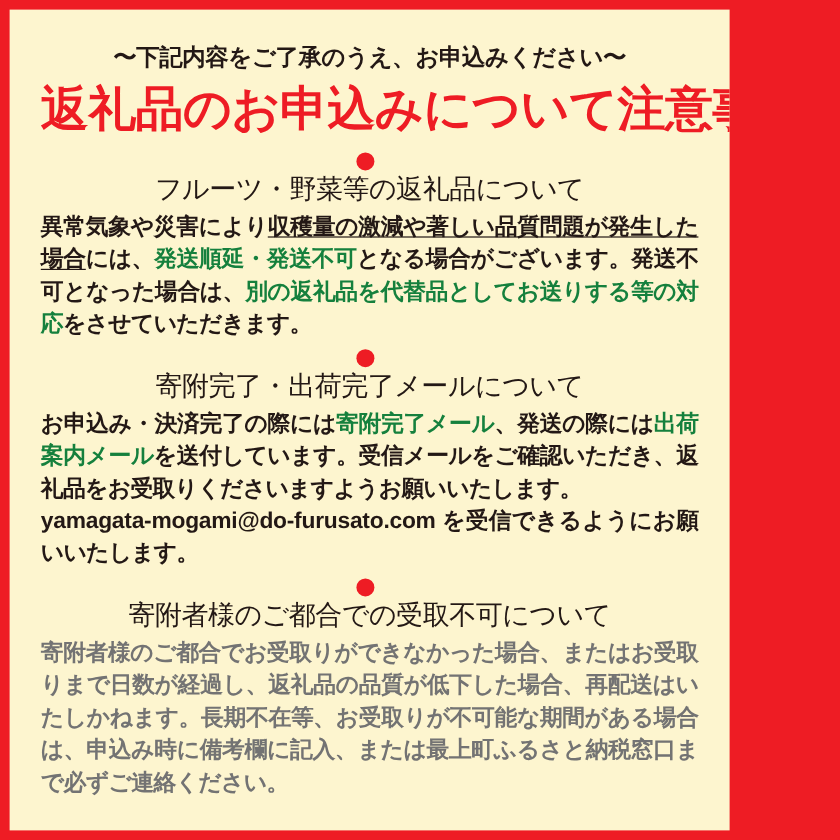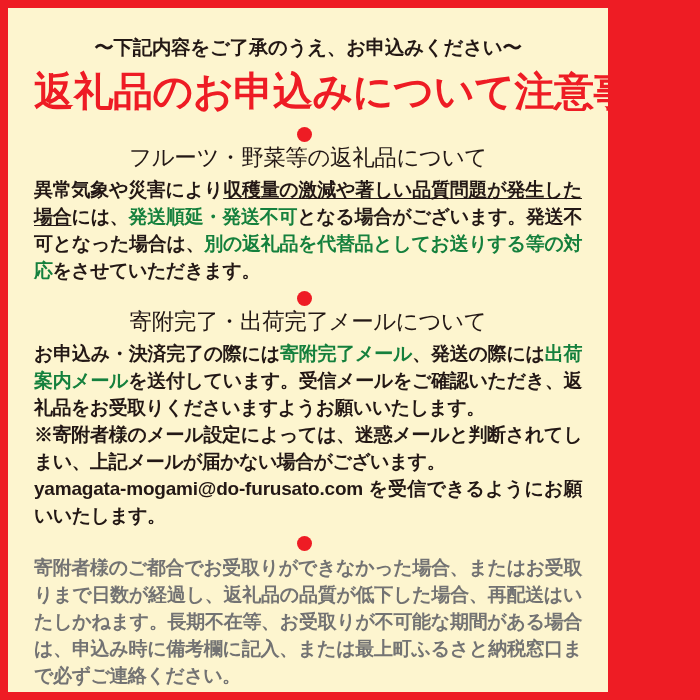--- a/index.html
+++ b/index.html
@@ -122,26 +122,26 @@
   </div>
 
   <div class="section s2">
     <div class="section-title">
       <span class="bullet-dot"></span>
       <span>寄附完了・出荷完了メールについて</span>
     </div>
     <div class="body-text">
       <span>お申込み・決済完了の際には</span><span class="em">寄附完了メール</span><span>、発送の際には</span><span class="em">出荷</span><span class="em">案内メール</span><span>を送付しています。受信メールをご確認いただき、</span><span>返礼品をお受取りくださいますようお願いいたします。</span>
     </div>
-    <div class="note-line">※寄附者様のメール設定によっては、迷惑メールと判断されてしまい、上記メールが届かない場合がございます。</div>
     <div class="note-line">
       <span class="mail">yamagata-mogami@do-furusato.com</span><span> を受信できるようにお願いいたします。</span>
     </div>
   </div>
 
   <div class="section s3">
     <div class="section-title">
       <span class="bullet-dot"></span>
+      <span>寄附者様のご都合での受取不可について</span>
     </div>
     <div class="body-text red">寄附者様のご都合でお受取りができなかった場合、またはお受取りまで日数が経過し、返礼品の品質が低下した場合、再配送はいたしかねます。長期不在等、お受取りが不可能な期間がある場合は、申込み時に備考欄に記入、または最上町ふるさと納税窓口まで必ずご連絡ください。</div>
   </div>
 
 </div>
 
 </body></html>

